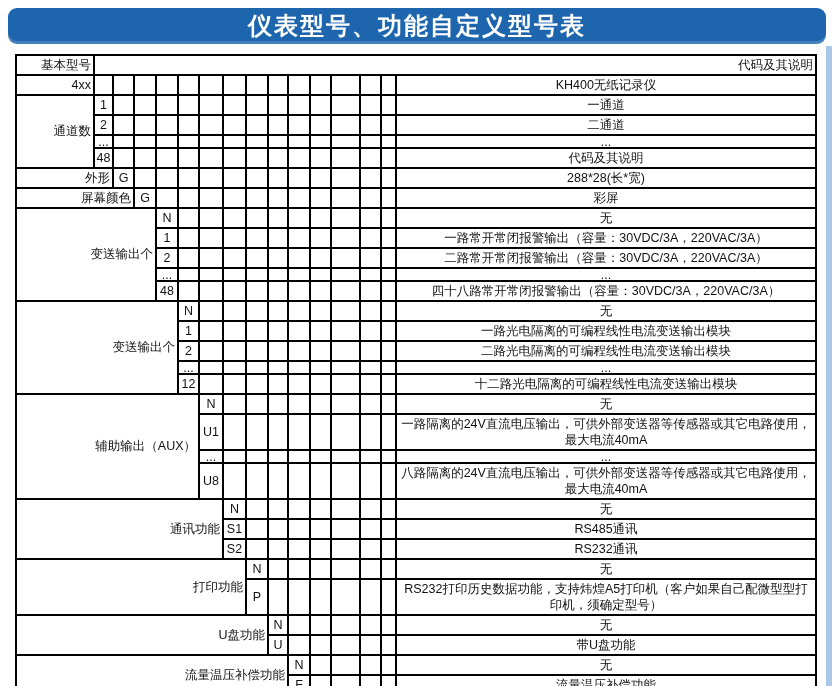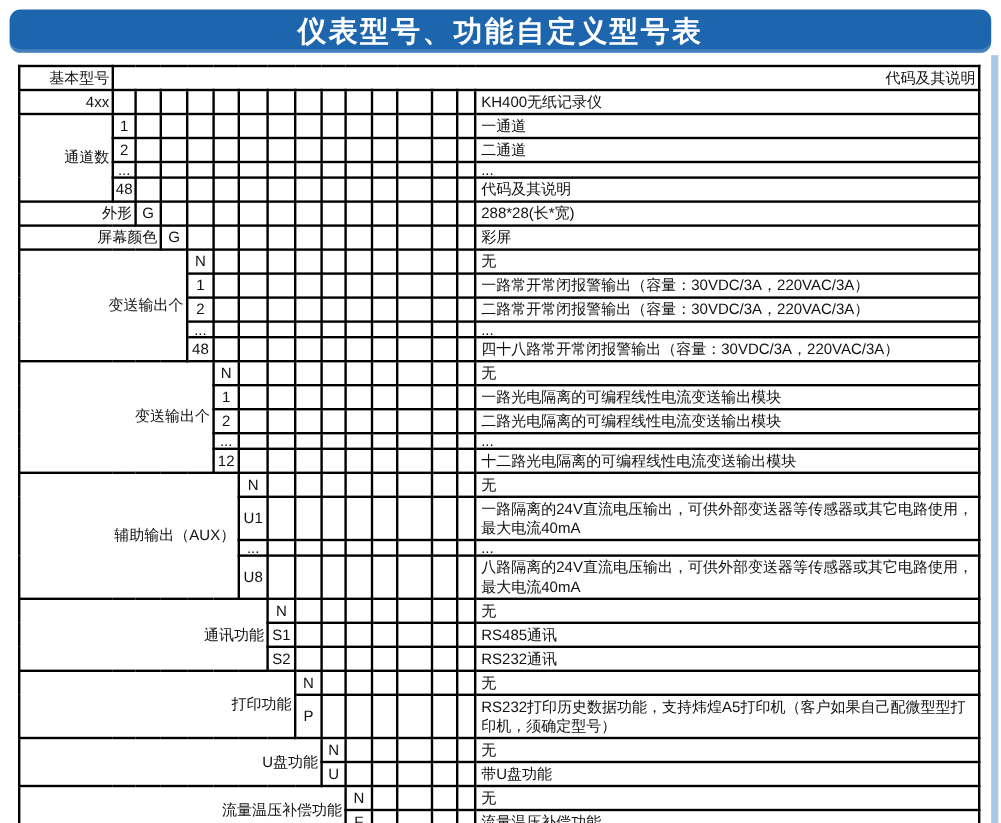--- a/index.html
+++ b/index.html
@@ -50,21 +50,21 @@
     border: 2px solid #000000;
     font-size: 12.5px;
     color: #111111;
     padding: 0 2px;
     overflow: hidden;
     vertical-align: middle;
   }
   td.label       { text-align: right; white-space: nowrap; }
   td.code        { text-align: center; padding: 0; white-space: nowrap; }
   td.empty       { padding: 0; }
-  td.desc        { text-align: left; padding: 0 4px; line-height: 1.3; }
+  td.desc        { text-align: center; padding: 0 4px; line-height: 1.3; }
   td.desc-header { text-align: right; }
   tr.r-normal td { height: 18px; }
   tr.r-dots td   { height: 11px; line-height: 8px; }
   tr.r-tall td.desc { height: 34px; margin-top: 16px; }
 </style>
 </head>
 <body>
 
 <div class="banner">
   <span class="banner-title">仪表型号、功能自定义型号表</span>

